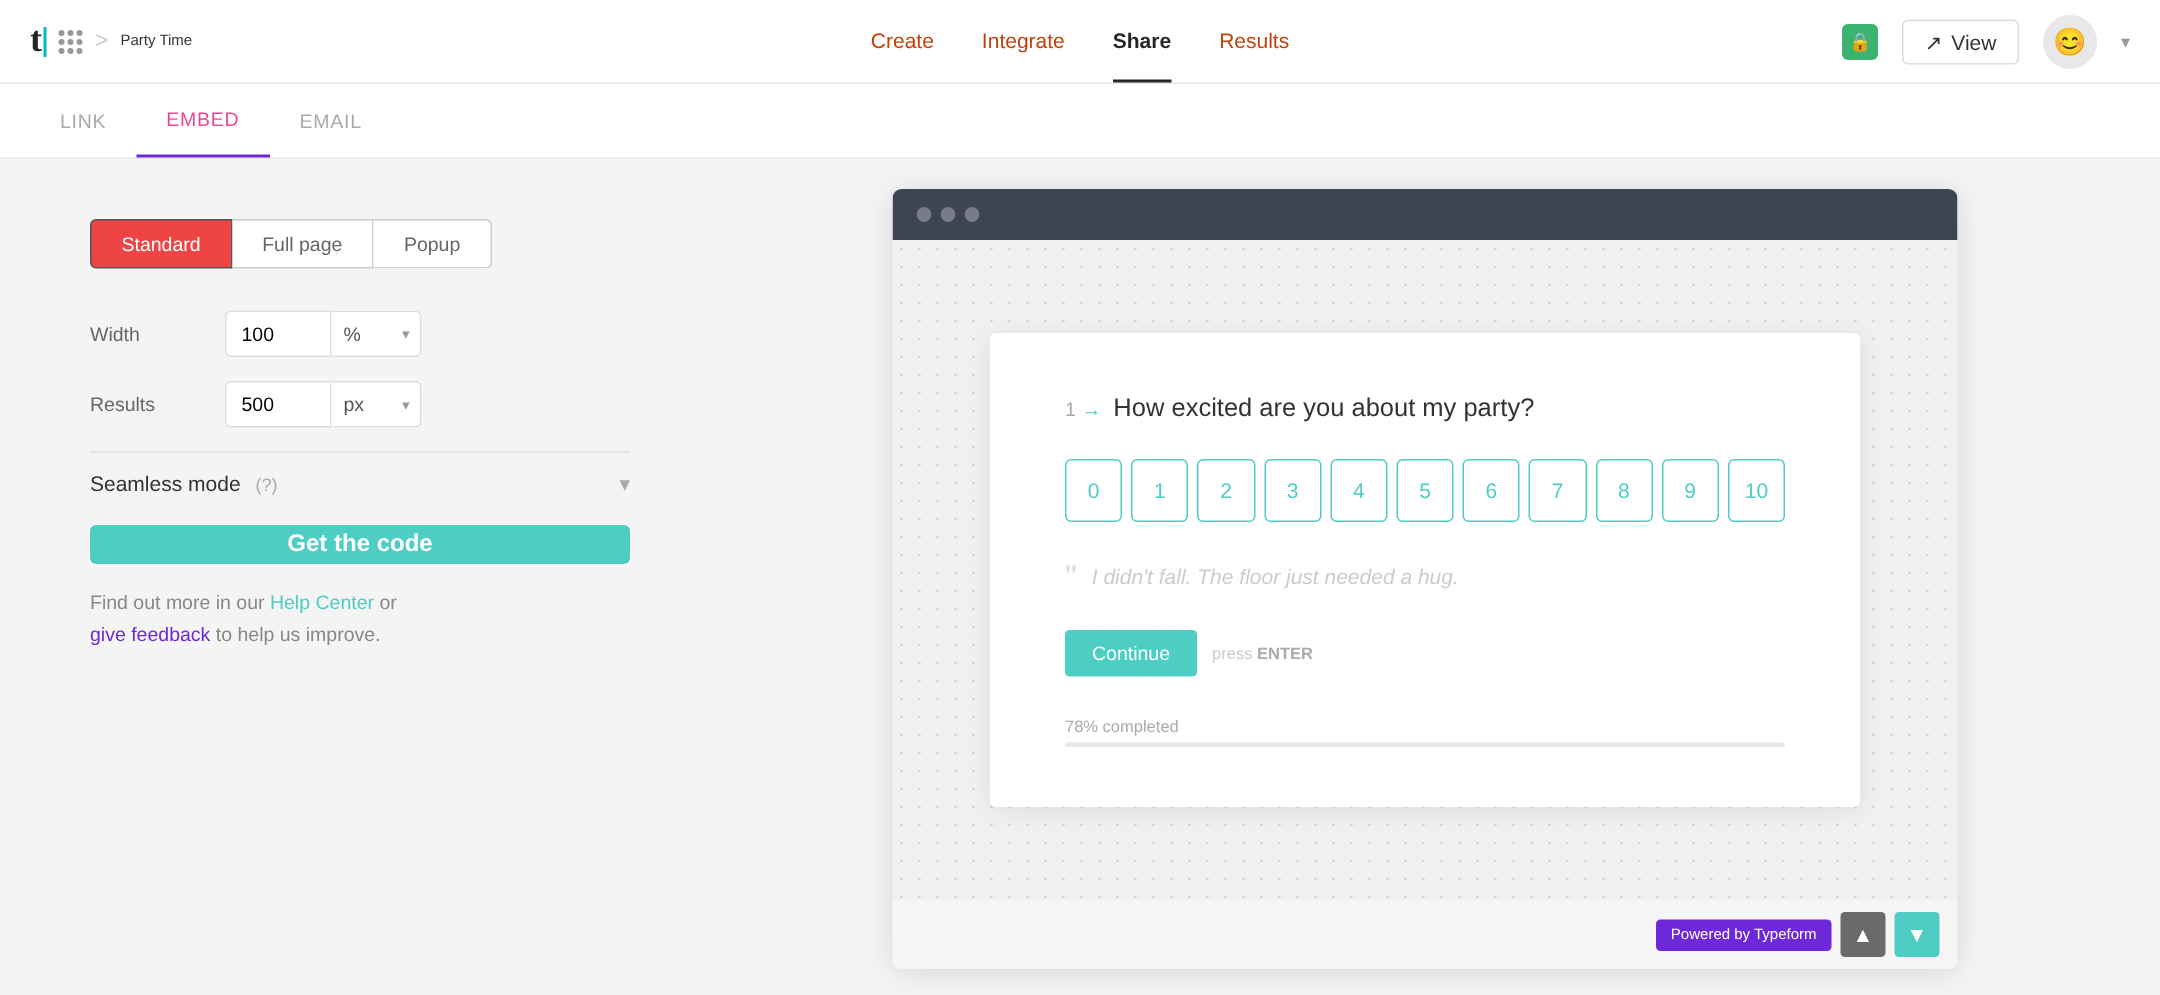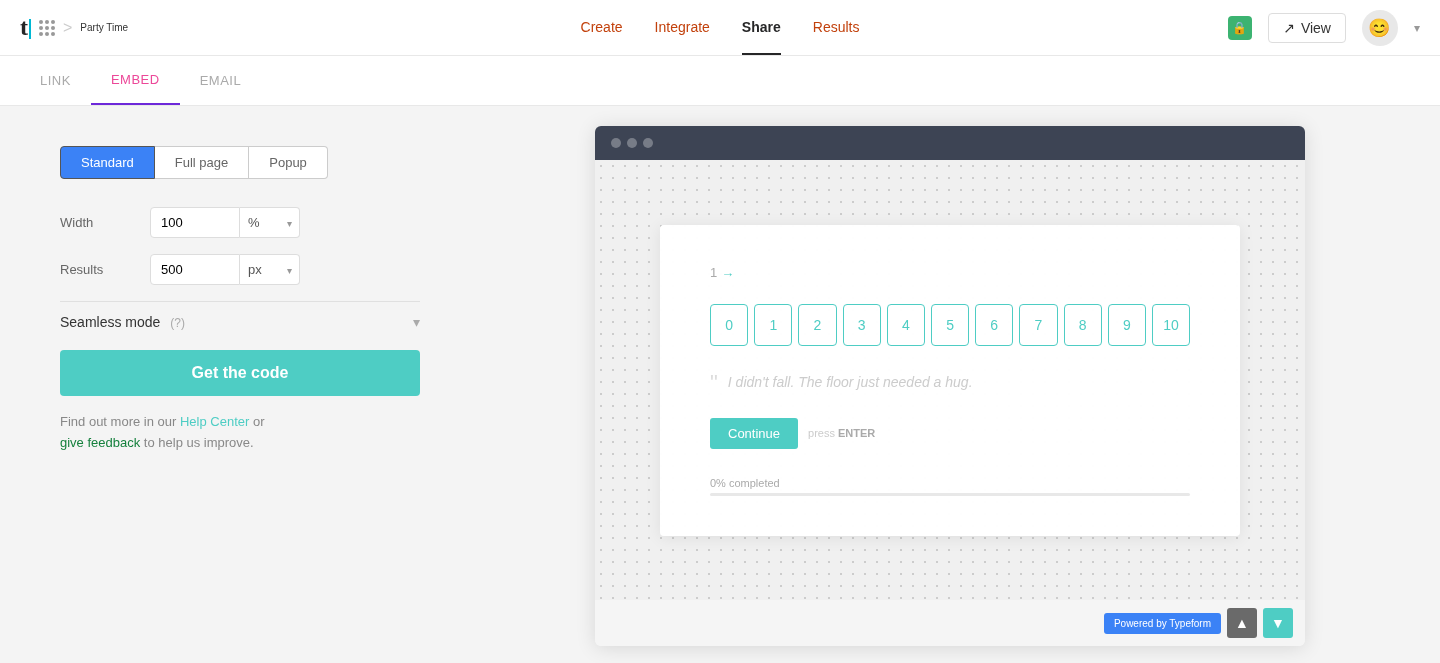--- a/index.html
+++ b/index.html
@@ -173,38 +173,38 @@
       font-size: 13px;
       cursor: pointer;
       border: 1px solid #ccc;
       background: #fff;
       color: #666;
     }
     .embed-type-btn:first-child { border-radius: 4px 0 0 4px; }
     .embed-type-btn:last-child { border-radius: 0 4px 4px 0; }
     .embed-type-btn + .embed-type-btn { border-left: none; }
     .embed-type-btn.active {
-      background: #3b82f6;
+      background: #ef4444;
       color: #fff;
       border-color: #555;
     }
 
     
     .field-row {
       display: flex;
       align-items: center;
       margin-bottom: 16px;
     }
     .field-label {
       width: 90px;
       color: #666;
       font-size: 13px;
     }
     .field-input {
-      width: 90px;
+      width: 71px;
       padding: 7px 10px;
       border: 1px solid #ddd;
       border-radius: 4px 0 0 4px;
       font-size: 13px;
       outline: none;
       background: #fff;
     }
     .field-select {
       padding: 7px 8px;
       border: 1px solid #ddd;
@@ -253,21 +253,21 @@
       cursor: pointer;
     }
     .seamless-chevron {
       color: #aaa;
       font-size: 14px;
     }
 
     
     .get-code-btn {
       width: 100%;
-      padding: 14px;
+      padding: 4px;
       background: #4ecdc4;
       color: #fff;
       border: none;
       border-radius: 4px;
       font-size: 16px;
       font-weight: 600;
       cursor: pointer;
       margin-top: 8px;
       margin-bottom: 16px;
     }
@@ -429,21 +429,21 @@
     }
     .preview-footer {
       background: #f5f5f5;
       display: flex;
       justify-content: flex-end;
       align-items: center;
       padding: 8px 12px;
       gap: 6px;
     }
     .powered-btn {
-      background: #3b82f6;
+      background: #6d28d9;
       color: #fff;
       font-size: 10px;
       padding: 5px 10px;
       border-radius: 3px;
       cursor: pointer;
     }
     .nav-arrow {
       width: 30px;
       height: 30px;
       background: #6a6a6a;
@@ -551,21 +551,21 @@
     </div>
 
     
     <button class="get-code-btn">Get the code</button>
 
     
     <p class="help-text">
       <span>Find out more in our </span>
       <a href="#" style="color:#4ecdc4;">Help Center</a>
       <span> or</span><br>
-      <a href="#" style="color:#15803d;">give feedback</a>
+      <a href="#" style="color:#6d28d9;">give feedback</a>
       <span> to help us improve.</span>
     </p>
 
   </div>
 
   <div class="right-panel">
     <div class="preview-window">
 
       <div class="preview-titlebar">
         <div class="titlebar-dot"></div>
@@ -574,20 +574,21 @@
       </div>
 
       <div class="preview-body">
         <div class="form-card">
 
           <div class="question-label">
             <span class="question-number">
               <span>1</span>
               <span style="color:#4ecdc4;">→</span>
             </span>
+            <span class="question-text">How excited are you about my party?</span>
           </div>
 
           <div class="rating-row">
             <button class="rating-btn">0</button>
             <button class="rating-btn">1</button>
             <button class="rating-btn">2</button>
             <button class="rating-btn">3</button>
             <button class="rating-btn">4</button>
             <button class="rating-btn">5</button>
             <button class="rating-btn">6</button>
@@ -601,21 +602,21 @@
             <span class="quote-icon">"</span>
             <span class="quote-text">I didn't fall. The floor just needed a hug.</span>
           </div>
 
           <div class="continue-row">
             <button class="continue-btn">Continue</button>
             <span class="press-text">press <strong>ENTER</strong></span>
           </div>
 
           <div class="progress-bar-container">
-            <div class="progress-label">0% completed</div>
+            <div class="progress-label">78% completed</div>
             <div class="progress-track">
               <div class="progress-fill" style="width: 0%;"></div>
             </div>
           </div>
 
         </div>
       </div>
 
       <div class="preview-footer">
         <span class="powered-btn">Powered by Typeform</span>

